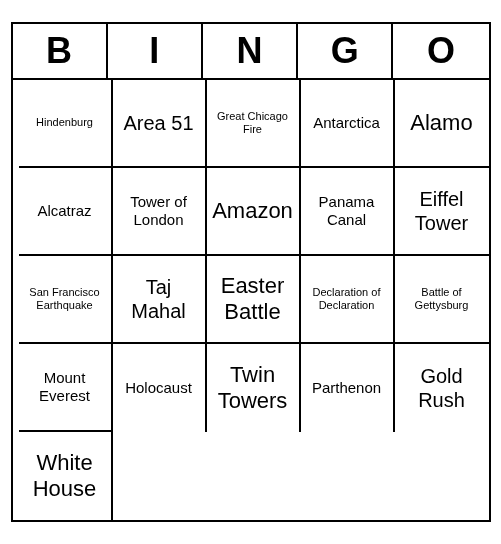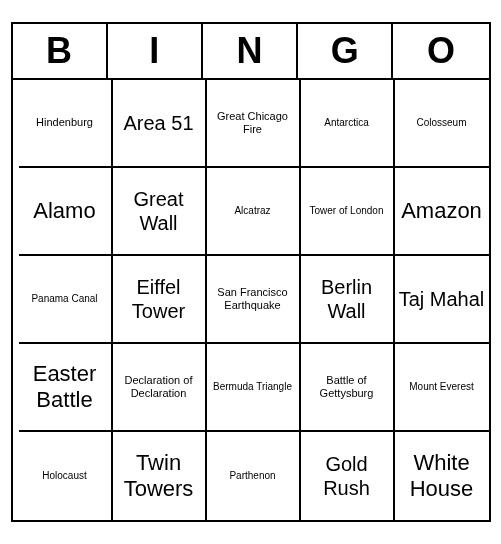--- a/index.html
+++ b/index.html
@@ -51,21 +51,21 @@
     .bingo-grid .bingo-cell:nth-last-child(-n+5) {
       border-bottom: none;
     }
     .bingo-cell span {
       line-height: 1.2;
     }
     .size-small {
       font-size: 11px;
     }
     .size-medium {
-      font-size: 10px;
+      font-size: 15px;
     }
     .size-large {
       font-size: 22px;
       font-weight: normal;
     }
     .size-xlarge {
       font-size: 20px;
       font-weight: normal;
     }
   </style>
@@ -87,60 +87,48 @@
       <div class="bingo-cell">
         <span class="size-xlarge">Area 51</span>
       </div>
       <div class="bingo-cell">
         <span class="size-small">Great Chicago Fire</span>
       </div>
       <div class="bingo-cell">
         <span class="size-medium">Antarctica</span>
       </div>
       <div class="bingo-cell">
-        <span class="size-medium">Colosseum</span>
-      </div>
-      <div class="bingo-cell">
         <span class="size-large">Alamo</span>
-      </div>
-      <div class="bingo-cell">
-        <span class="size-xlarge">Great Wall</span>
       </div>
       <div class="bingo-cell">
         <span class="size-medium">Alcatraz</span>
       </div>
       <div class="bingo-cell">
         <span class="size-medium">Tower of London</span>
       </div>
       <div class="bingo-cell">
         <span class="size-large">Amazon</span>
       </div>
       <div class="bingo-cell">
         <span class="size-medium">Panama Canal</span>
       </div>
       <div class="bingo-cell">
         <span class="size-xlarge">Eiffel Tower</span>
       </div>
       <div class="bingo-cell">
         <span class="size-small">San Francisco Earthquake</span>
       </div>
       <div class="bingo-cell">
-        <span class="size-xlarge">Berlin Wall</span>
-      </div>
-      <div class="bingo-cell">
         <span class="size-xlarge">Taj Mahal</span>
       </div>
       <div class="bingo-cell">
         <span class="size-large">Easter Battle</span>
       </div>
       <div class="bingo-cell">
         <span class="size-small">Declaration of Declaration</span>
-      </div>
-      <div class="bingo-cell">
-        <span class="size-medium">Bermuda Triangle</span>
       </div>
       <div class="bingo-cell">
         <span class="size-small">Battle of Gettysburg</span>
       </div>
       <div class="bingo-cell">
         <span class="size-medium">Mount Everest</span>
       </div>
       <div class="bingo-cell">
         <span class="size-medium">Holocaust</span>
       </div>

